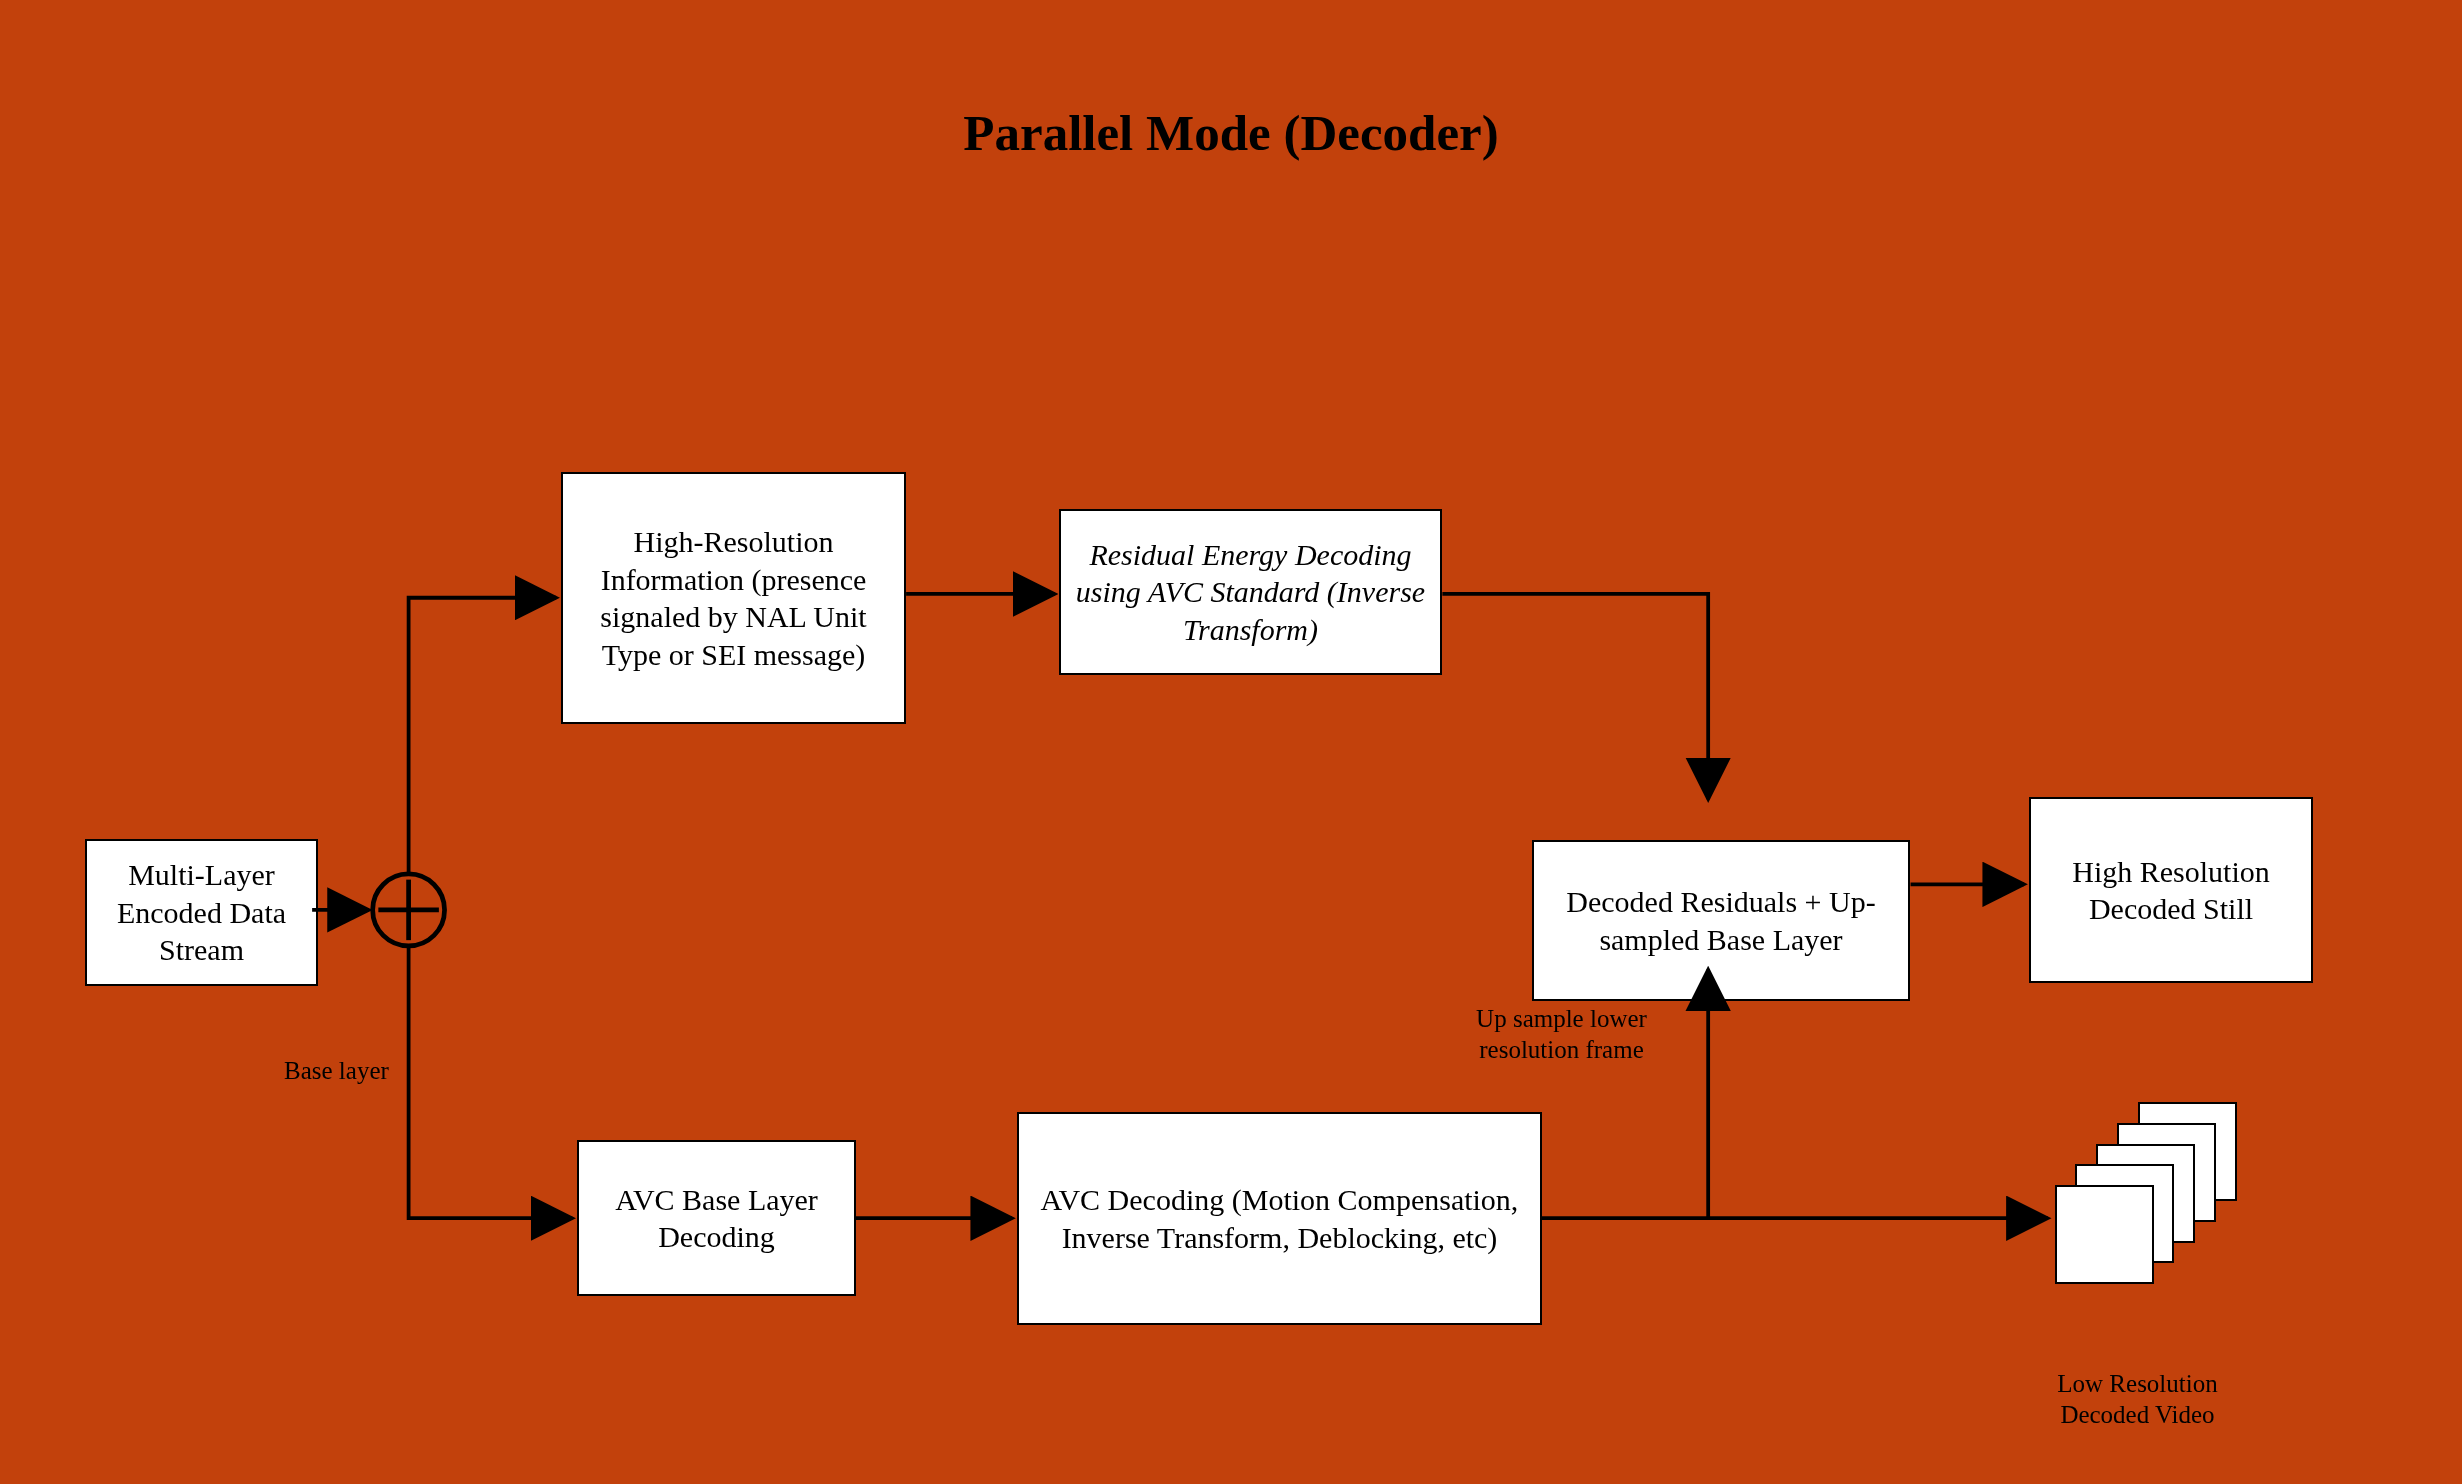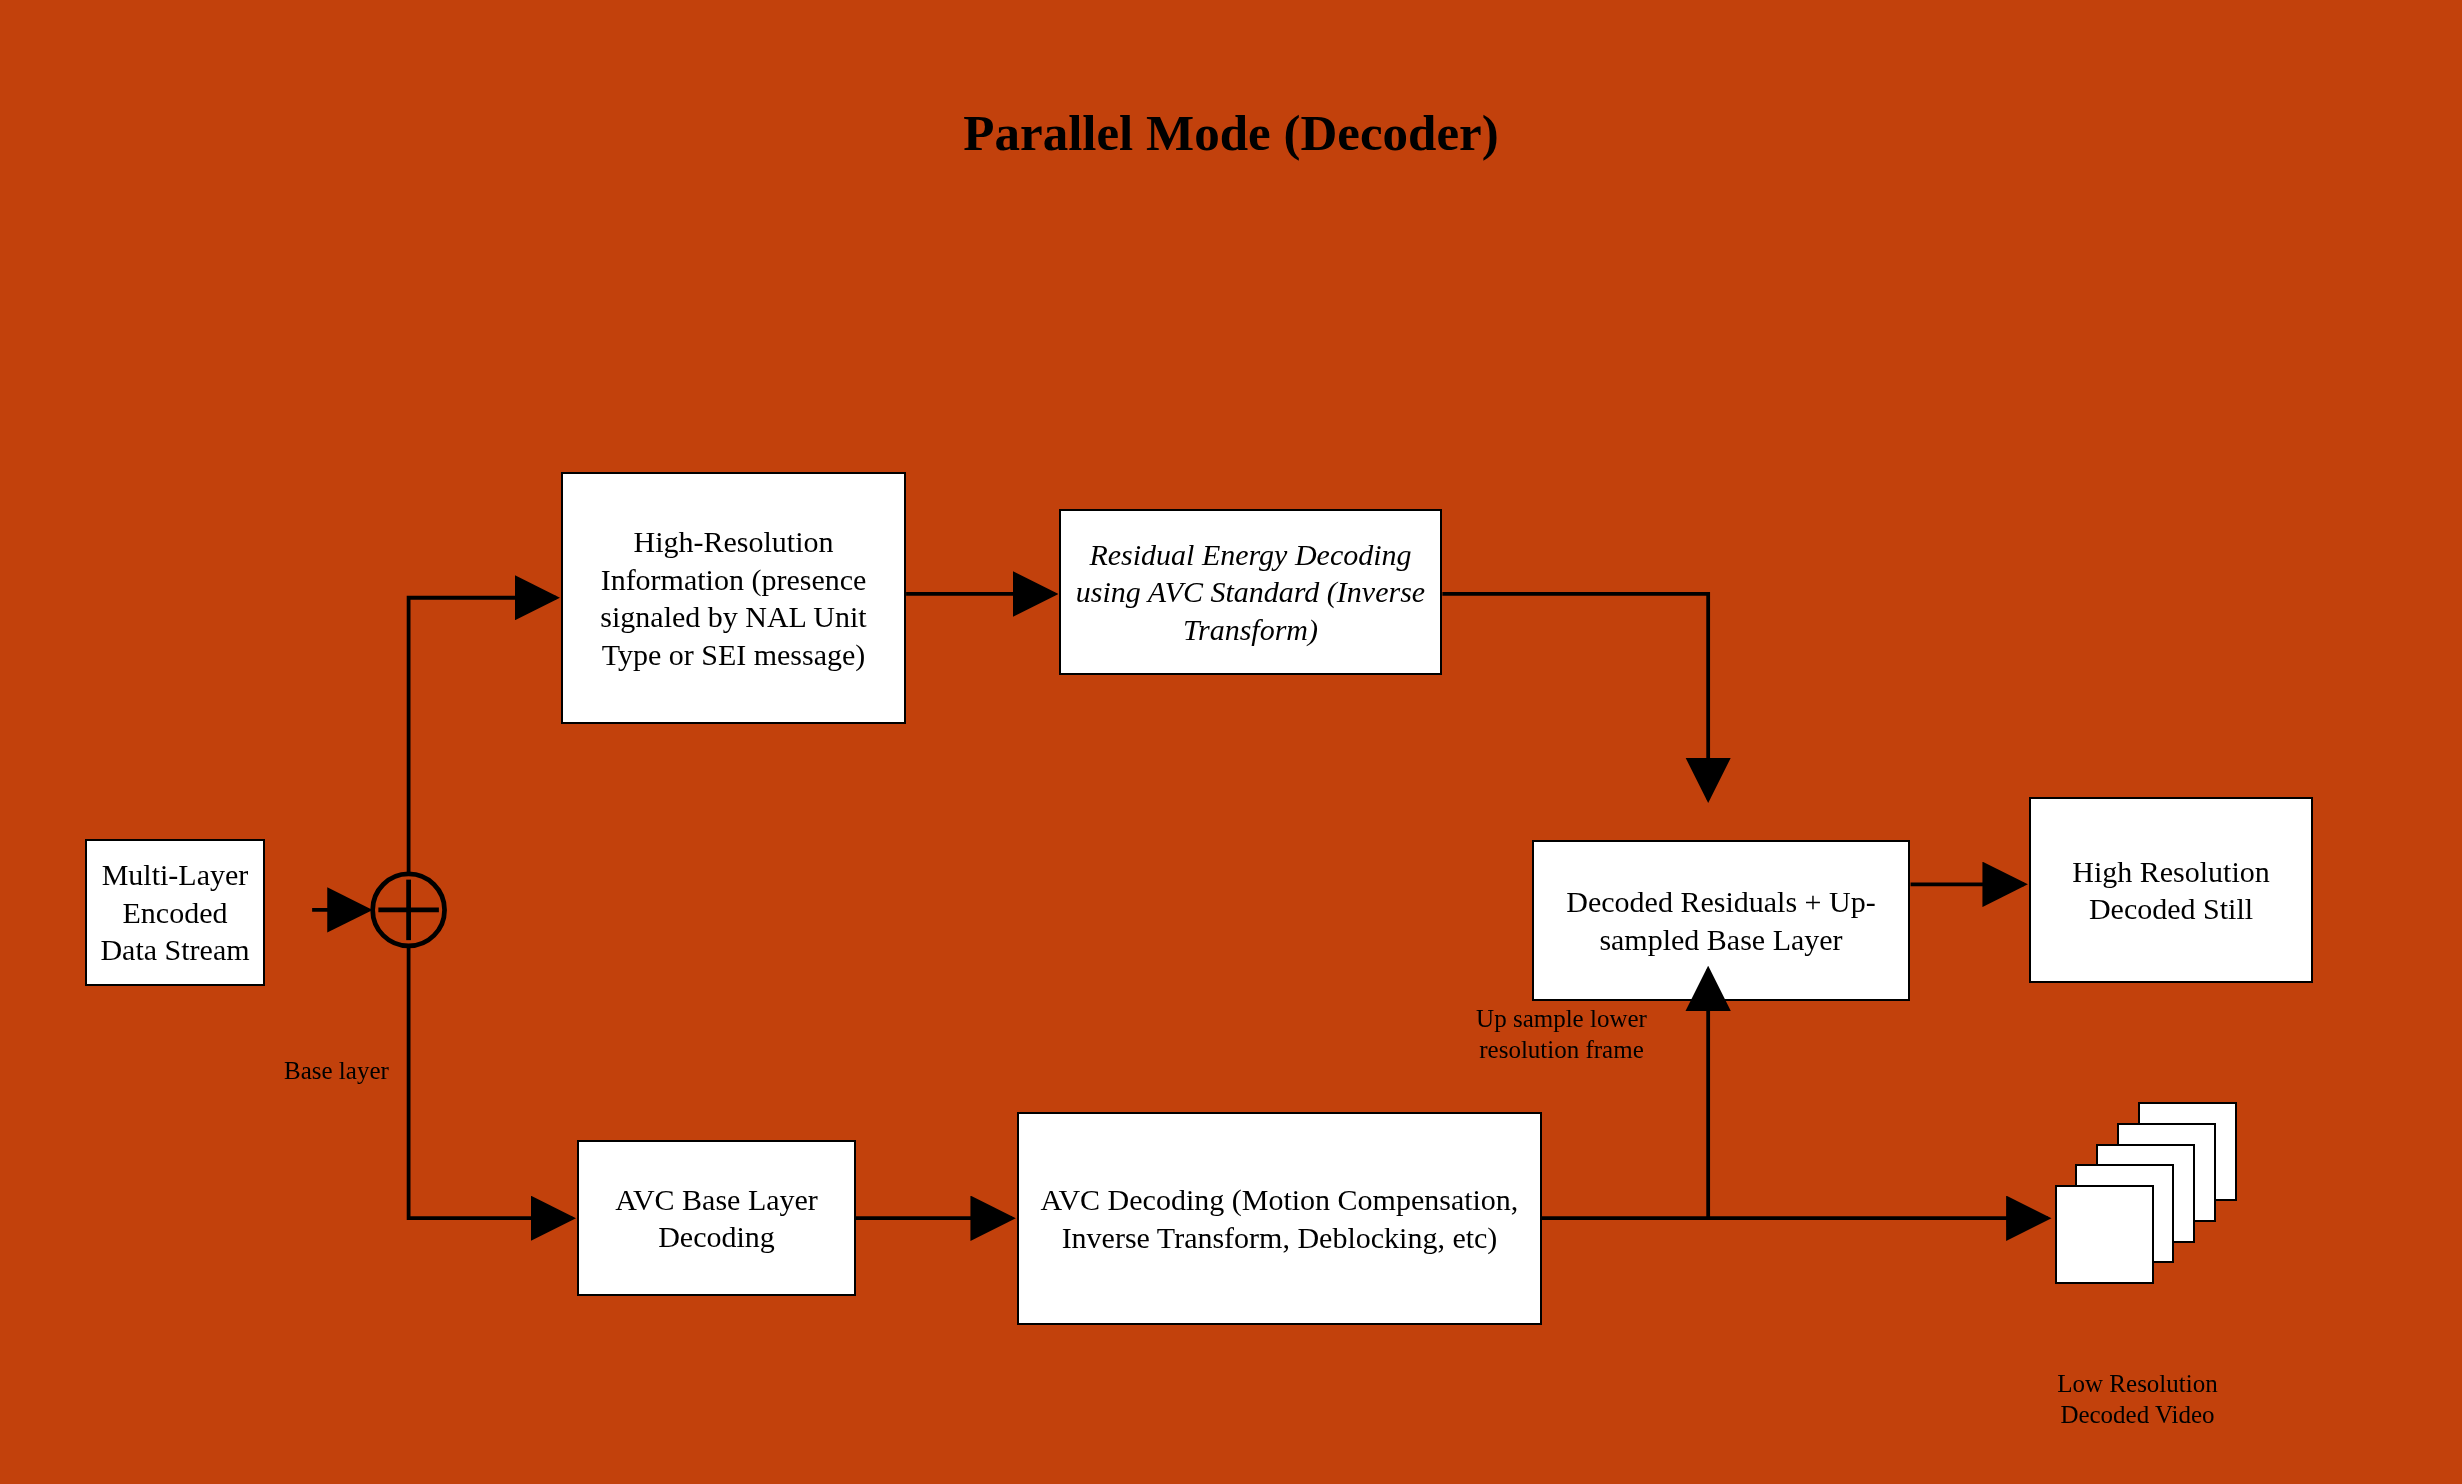--- a/index.html
+++ b/index.html
@@ -57,21 +57,21 @@
     box-sizing: border-box;
   }
 </style>
 </head>
 <body>
 
 <div class="canvas">
 
   <div class="title" style="top:104px;">Parallel Mode (Decoder)</div>
 
-  <div class="box" style="left:85px;  top:839px;  width:180px; height:147px;">Multi-Layer
+  <div class="box" style="left:85px;  top:839px;  width:233px; height:147px;">Multi-Layer
 Encoded Data
 Stream</div>
   <div class="box" style="left:561px; top:472px;  width:345px; height:252px;">High-Resolution
 Information
 (presence signaled
 by NAL Unit Type
 or SEI message)</div>
   <div class="box" style="left:1059px;top:509px;  width:383px; height:166px;font-style:italic;">Residual Energy Decoding
 using AVC Standard
 (Inverse Transform)</div>

